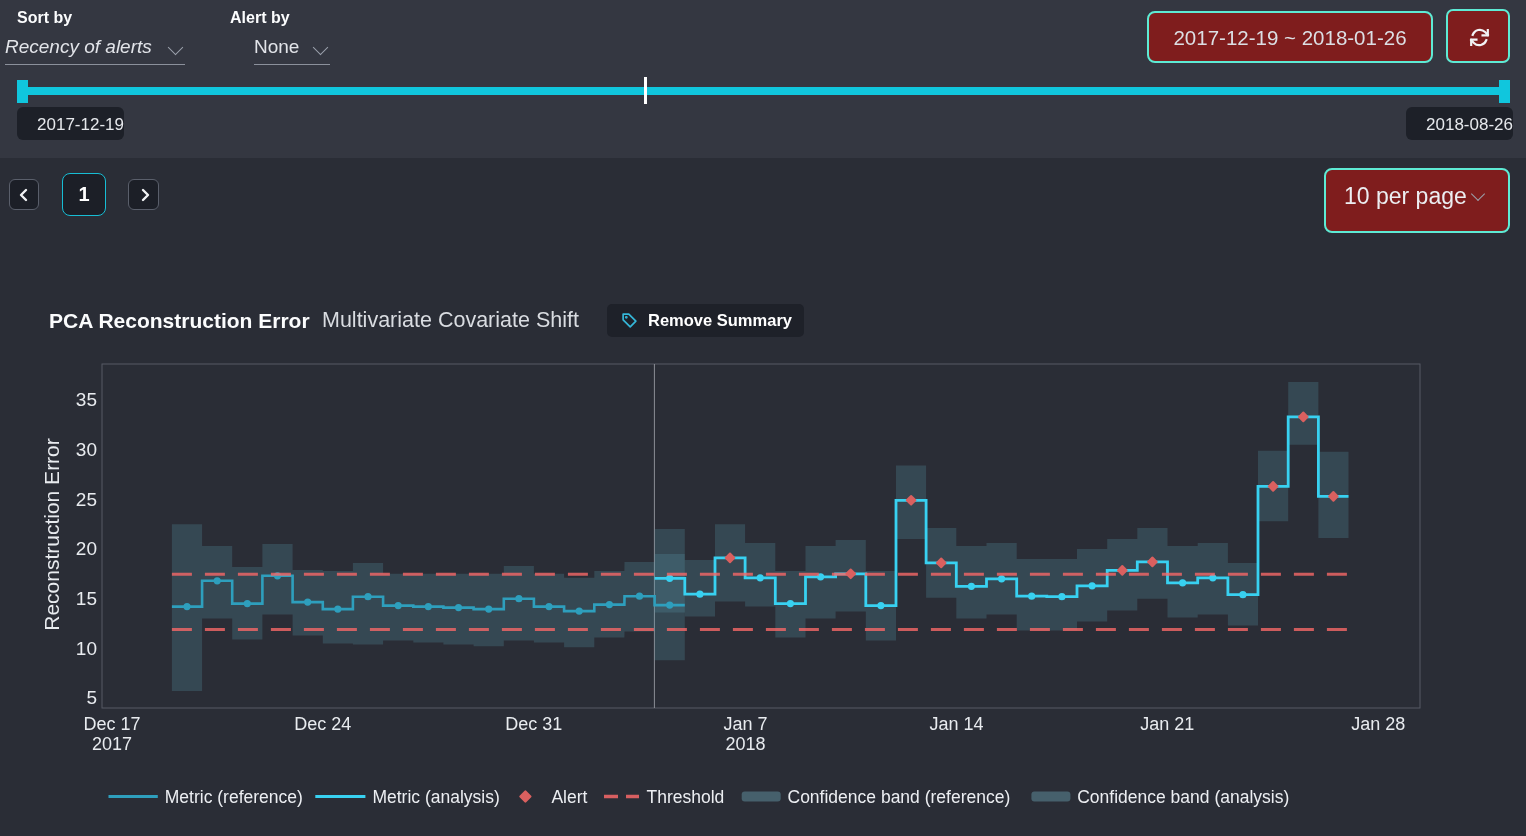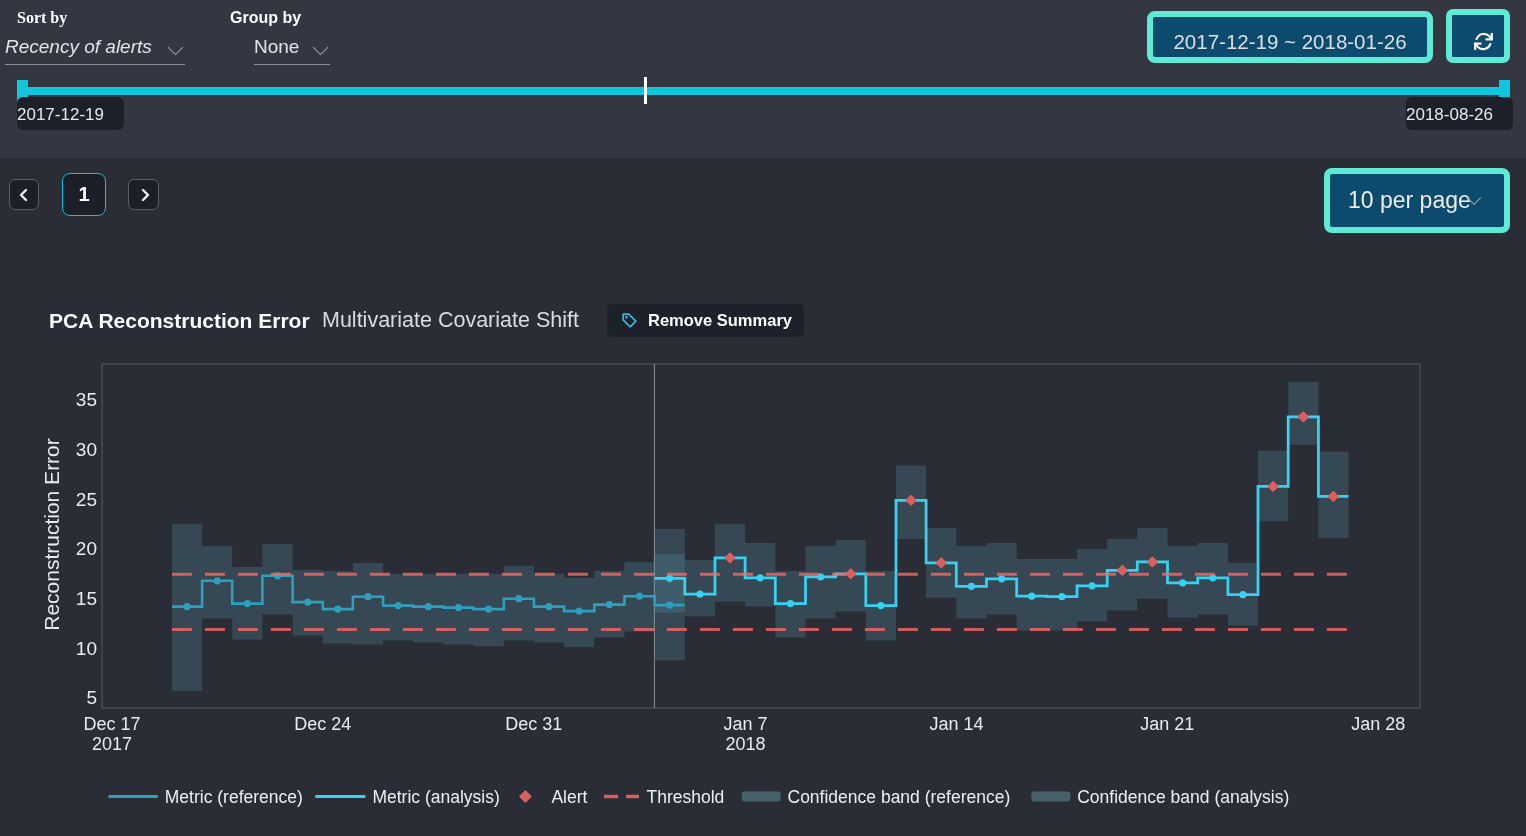--- a/index.html
+++ b/index.html
@@ -4,35 +4,35 @@
 <style>
   * { margin:0; padding:0; box-sizing:border-box; }
   html,body { width:1526px; height:836px; background:#2a2d36; overflow:hidden;
     font-family:"Liberation Sans", sans-serif; }
   .abs { position:absolute; }
   .topbar { position:absolute; left:0; top:0; width:1526px; height:158px; background:#343741; }
   .lbl { font-size:16px; font-weight:bold; color:#fcfdfe; }
   .sel { font-size:19px; color:#e2e4e9; }
   .underline { border-bottom:1px solid #8b909b; }
   .chev { display:inline-block; width:11px; height:11px; border-right:1.8px solid #9aa0ab; border-bottom:1.8px solid #9aa0ab; transform:rotate(45deg); }
-  .panel { background:#0c4a6e; border:6px solid #5eead4; border-radius:8px; color:#dcdfe4; }
+  .panel { background:#7f1d1d; border:2px solid #5eead4; border-radius:8px; color:#dcdfe4; }
   .chip { position:absolute; background:#1d2028; border-radius:6px; color:#e6e8ec;
-     height:33px; line-height:36px; text-align:left; width:107px; top:97px; font-size:17px; }
+     height:33px; line-height:36px; text-align:right; width:107px; top:107px; font-size:17px; }
   .pagebtn { position:absolute; background:#1c1f27; border:1px solid #5a5f6b; border-radius:6px; }
 </style>
 </head>
 <body>
 <div class="topbar"></div>
 
-<div class="abs lbl" style="left:17px; top:9px;font-family:Liberation Serif, serif;">Sort by</div>
+<div class="abs lbl" style="left:17px; top:9px;">Sort by</div>
 <div class="abs underline" style="left:5px; top:36px; width:180px; height:29px;font-style:italic;">
   <span class="sel">Recency of alerts</span>
   <span class="chev" style="position:absolute; right:4px; top:6px;"></span>
 </div>
-<div class="abs lbl" style="left:230px; top:9px;">Group by</div>
+<div class="abs lbl" style="left:230px; top:9px;">Alert by</div>
 <div class="abs underline" style="left:230px; top:36px; width:76px; height:29px;margin-left:24px;">
   <span class="sel">None</span>
   <span class="chev" style="position:absolute; right:4px; top:6px;"></span>
 </div>
 
 <div class="abs panel" style="left:1147px; top:11px; width:286px; height:52px; font-size:20.5px; text-align:center; line-height:50px;">2017-12-19 ~ 2018-01-26</div>
 <div class="abs panel" style="left:1446px; top:9px; width:64px; height:54px; border-radius:7px;">
   <svg width="21" height="21" viewBox="0 0 24 24" style="position:absolute; left:21px; top:16px;" fill="none" stroke="#f2f3f5" stroke-width="2.5" stroke-linecap="square" stroke-linejoin="miter">
     <polyline points="21.5 3.5 21.5 9.5 15.5 9.5"></polyline>
     <polyline points="2.5 20.5 2.5 14.5 8.5 14.5"></polyline>

